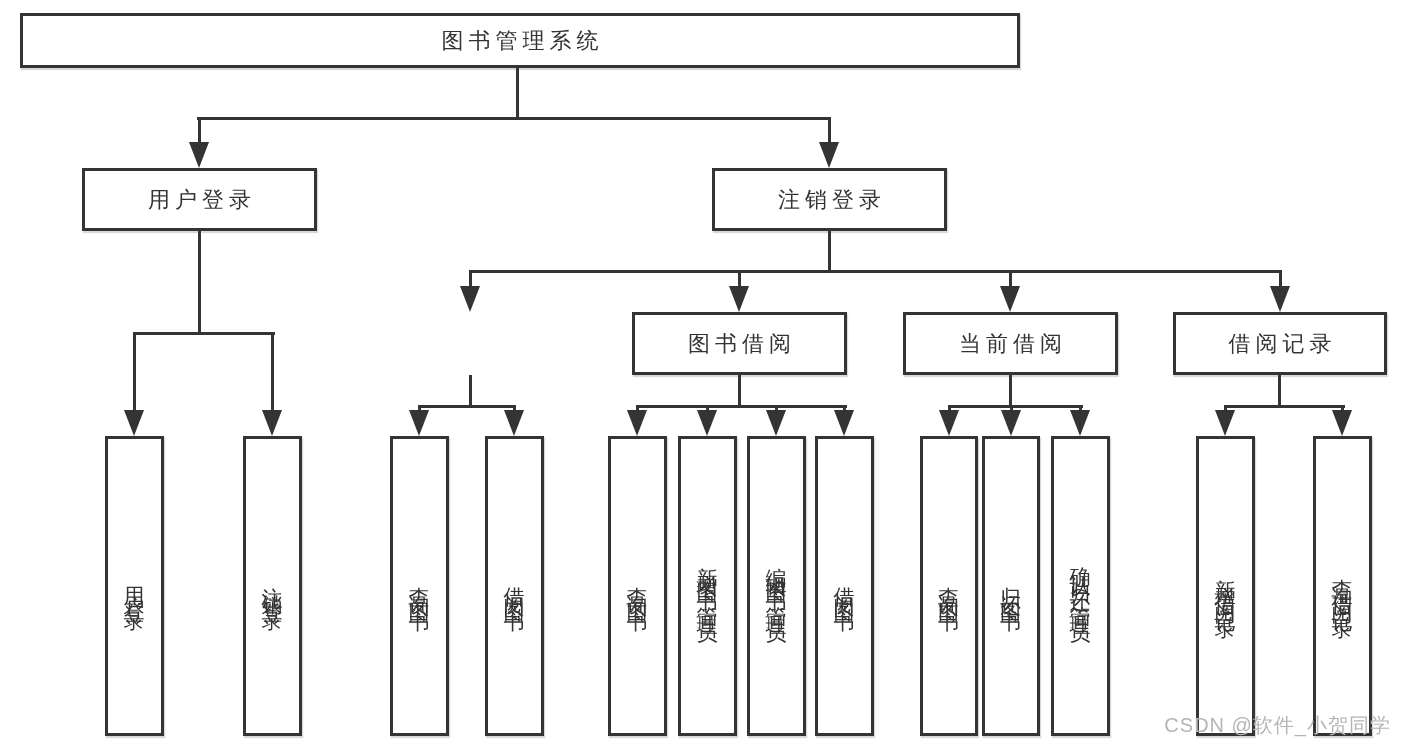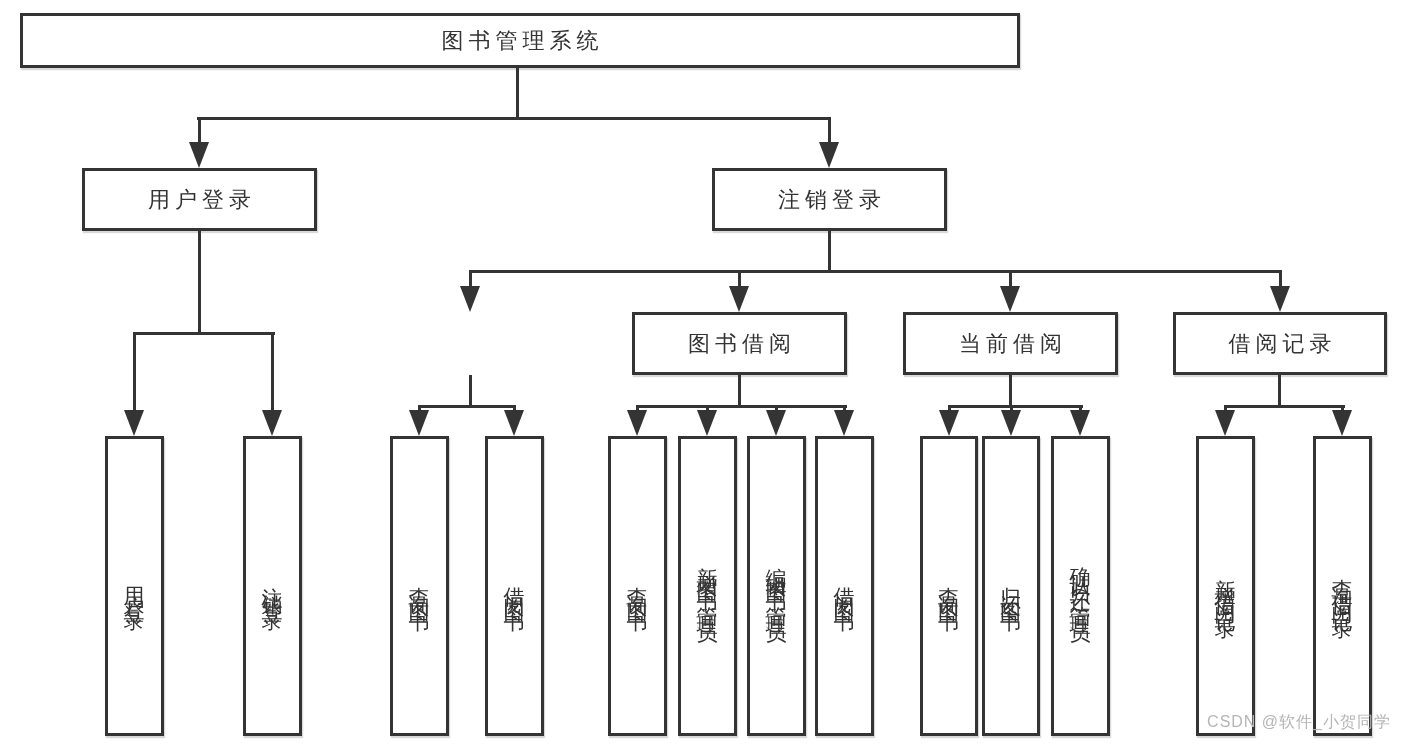--- a/index.html
+++ b/index.html
@@ -27,21 +27,21 @@
   .drop::before {
     content:""; position:absolute; left:8.5px; top:0; bottom:22px; width:3px; background:#343434;
   }
   .drop::after {
     content:""; position:absolute; left:0; bottom:0; width:0; height:0;
     border-left:10px solid transparent; border-right:10px solid transparent;
     border-top:26px solid #343434;
   }
 
   .watermark {
-    position:absolute; right:14px; top:712px; font-size:16px;
+    position:absolute; right:14px; top:712px; font-size:20px;
     color:#b5b5b5; letter-spacing:1px; white-space:nowrap; z-index:5;
   }
 </style>
 </head>
 <body>
 
 <div class="canvas">
 
   <div class="node h" style="left:20px;top:13px;width:1000px;height:55px">图书管理系统</div>
 

